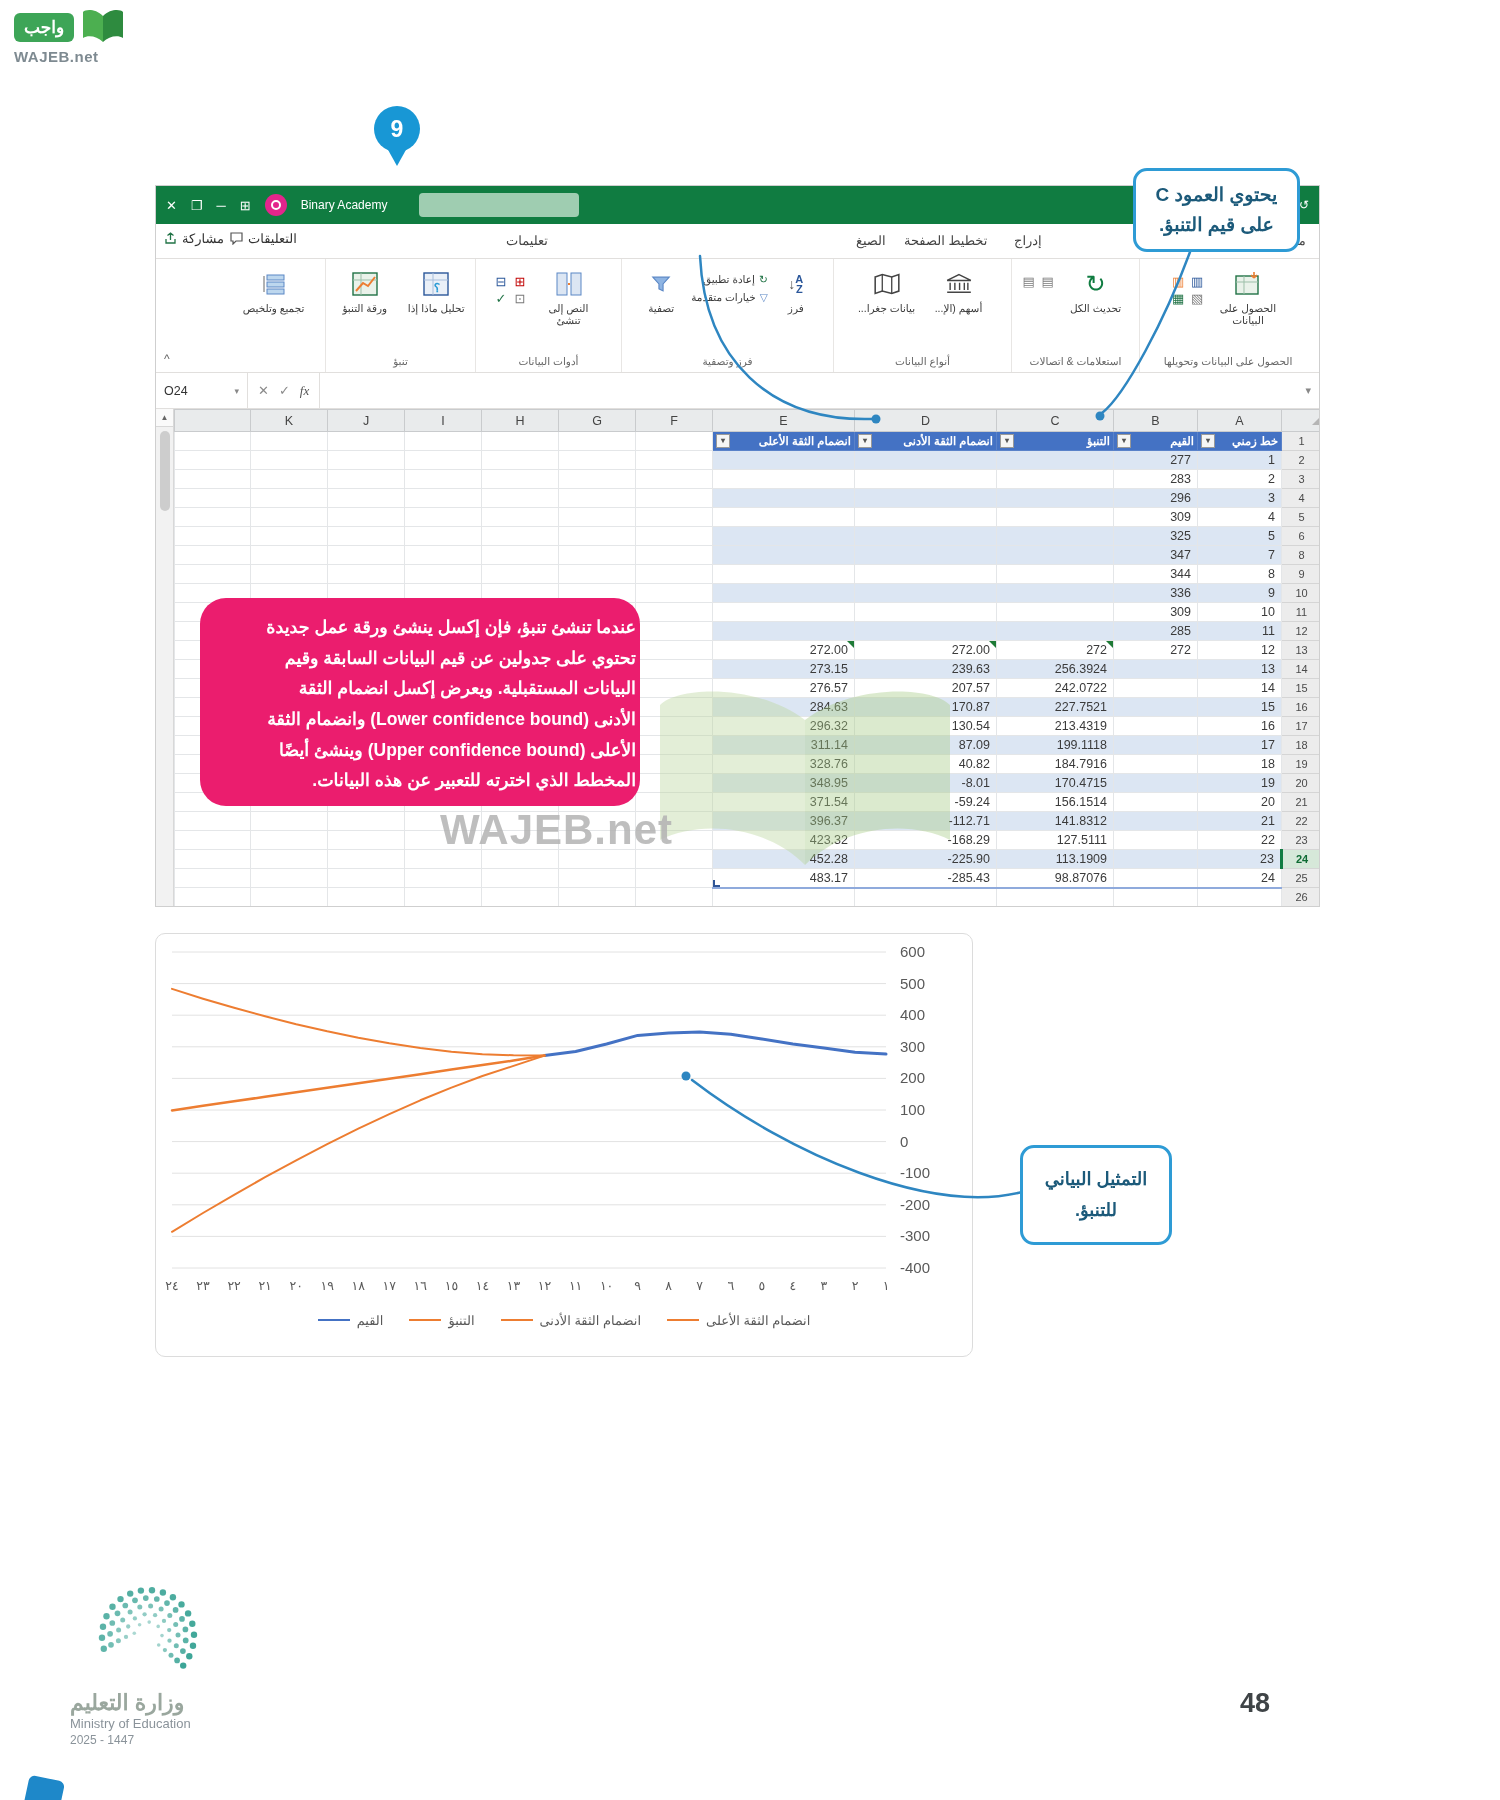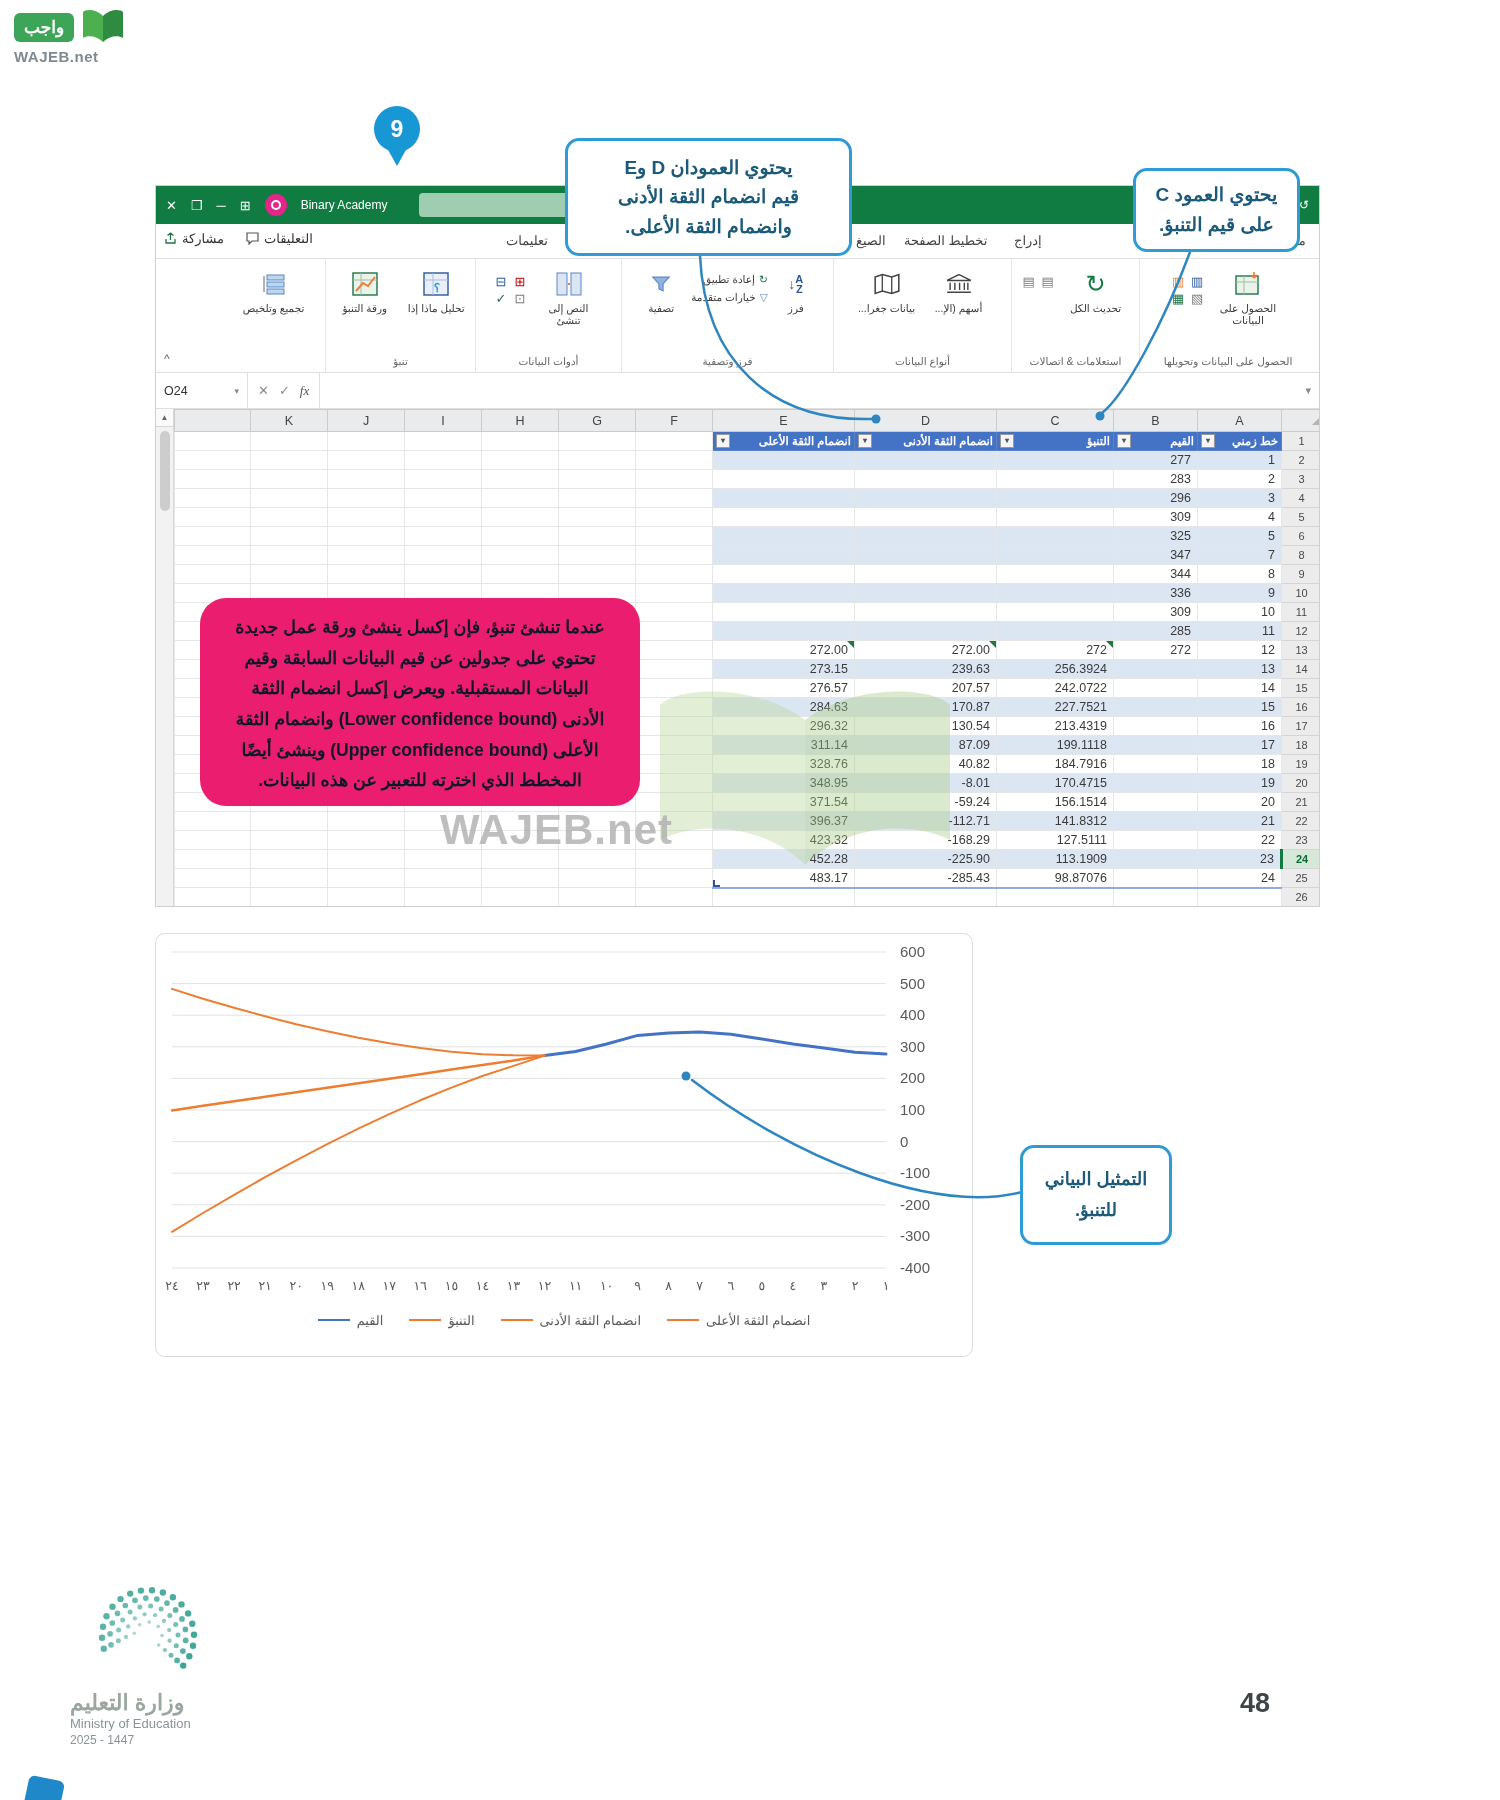--- a/index.html
+++ b/index.html
@@ -21,21 +21,21 @@
   .excel { position:absolute; left:155px; top:185px; width:1165px; height:722px; border:1px solid #CFCFCF; background:#fff; z-index:5; overflow:hidden; }
   .titlebar { height:38px; background:#107C41; display:flex; align-items:center; padding:0 10px; color:#fff; gap:14px; }
   .tb-ctl { font-size:13px; cursor:default; }
   .tb-avatar { width:22px; height:22px; border-radius:50%; background:#E3258C; display:flex; align-items:center; justify-content:center; }
   .tb-avatar span { width:10px; height:10px; border:2px solid #fff; border-radius:50%; }
   .tb-name { font-size:12px; }
   .tb-search { width:160px; height:24px; background:#9FCDB1; border-radius:4px; margin-left:18px; }
   .tb-quick { margin-left:auto; display:flex; align-items:center; gap:8px; font-size:12px; white-space:nowrap; }
   .tabrow { position:relative; height:35px; background:#fff; border-bottom:1px solid #E1DFDD; font-size:13px; color:#444; }
   .tabrow span.tab { position:absolute; top:9px; }
-  .tr-left { position:absolute; top:7px; left:8px; display:flex; gap:22px; align-items:center; }
+  .tr-left { position:absolute; top:7px; left:8px; display:flex; gap:6px; align-items:center; }
   .tr-item { display:flex; gap:5px; align-items:center; font-size:13px; color:#333; }
 
   .ribbon { position:relative; height:114px; background:#fff; border-bottom:1px solid #E1DFDD; display:flex; padding-left:66px; }
   .rib-collapse { position:absolute; left:8px; bottom:6px; font-size:12px; color:#666; }
   .rgroup { border-right:1px solid #E8E6E4; display:flex; flex-direction:column; padding:6px 6px 2px; }
   .rbtns { flex:1; display:flex; align-items:flex-start; gap:6px; justify-content:center; }
   .rlabel { text-align:center; font-size:10.5px; color:#666; padding:2px 0 3px; direction:rtl; white-space:nowrap; }
   .btn-lg { width:66px; display:flex; flex-direction:column; align-items:center; gap:3px; font-size:10.5px; color:#3b3b3b; text-align:center; direction:rtl; padding-top:4px; }
   .btn-lg .glyph { height:30px; display:flex; align-items:center; justify-content:center; }
   .stack { display:flex; flex-direction:column; gap:6px; padding-top:8px; }
@@ -71,21 +71,21 @@
   .grid td.last { border-bottom:2px solid #8FAADC; }
   .handle { position:absolute; left:0; bottom:0; width:7px; height:7px; border-left:2.5px solid #2F5597; border-bottom:2.5px solid #2F5597; }
 
   
   .callout { position:absolute; background:#fff; border:3px solid #2E9BD5; border-radius:14px; color:#1C5A7A; font-weight:bold; text-align:center; direction:rtl; z-index:12; display:flex; flex-direction:column; justify-content:center; padding:6px 10px; }
   .co-left { left:565px; top:138px; width:287px; height:118px; font-size:19px; line-height:1.55; }
   .co-right { left:1133px; top:168px; width:167px; height:84px; font-size:19px; line-height:1.6; }
   .co-chart { left:1020px; top:1145px; width:152px; height:100px; font-size:18px; line-height:1.7; }
 
   
-  .pinkbox { position:absolute; left:200px; top:598px; width:440px; height:208px; background:#EB1D6E; border-radius:26px; z-index:9; color:#0f172a; font-weight:bold; font-size:17.5px; line-height:1.75; text-align:center; direction:rtl; padding:14px 32px; }
+  .pinkbox { position:absolute; left:200px; top:598px; width:440px; height:208px; background:#EB1D6E; border-radius:26px; z-index:9; color:#ffffff; font-weight:bold; font-size:17.5px; line-height:1.75; direction:rtl; padding:14px 4px; }
 
   
   .wm-text { position:absolute; left:440px; top:806px; font-size:42px; font-weight:bold; color:#B3B3B3; opacity:.85; z-index:7; letter-spacing:1px; }
   .wm-green { position:absolute; left:640px; top:680px; z-index:6; opacity:.40; }
 
   
   .chartpanel { position:absolute; left:155px; top:933px; width:818px; height:424px; border:1.5px solid #DCDCDC; border-radius:10px; background:#fff; z-index:5; padding-top:4px; }
   .gl { stroke:#E2E2E2; stroke-width:1; }
   .ylab { font-size:15px; fill:#595959; font-family:"Liberation Sans", sans-serif; }
   .xlab { font-size:12.5px; fill:#595959; text-anchor:middle; font-family:"Liberation Sans", sans-serif; }
@@ -798,25 +798,20 @@
 
   <div class="pinkbox">
     <div>عندما تنشئ تنبؤ، فإن إكسل ينشئ ورقة عمل جديدة</div>
     <div>تحتوي على جدولين عن قيم البيانات السابقة وقيم</div>
     <div>البيانات المستقبلية. ويعرض إكسل انضمام الثقة</div>
     <div>الأدنى (Lower confidence bound) وانضمام الثقة</div>
     <div>الأعلى (Upper confidence bound) وينشئ أيضًا</div>
     <div>المخطط الذي اخترته للتعبير عن هذه البيانات.</div>
   </div>
 
-  <div class="callout co-left">
-    <div>يحتوي العمودان D وE</div>
-    <div>قيم انضمام الثقة الأدنى</div>
-    <div>وانضمام الثقة الأعلى.</div>
-  </div>
   <div class="callout co-right">
     <div>يحتوي العمود C</div>
     <div>على قيم التنبؤ.</div>
   </div>
   <div class="callout co-chart">
     <div>التمثيل البياني</div>
     <div>للتنبؤ.</div>
   </div>
 
   <div class="chartpanel">

